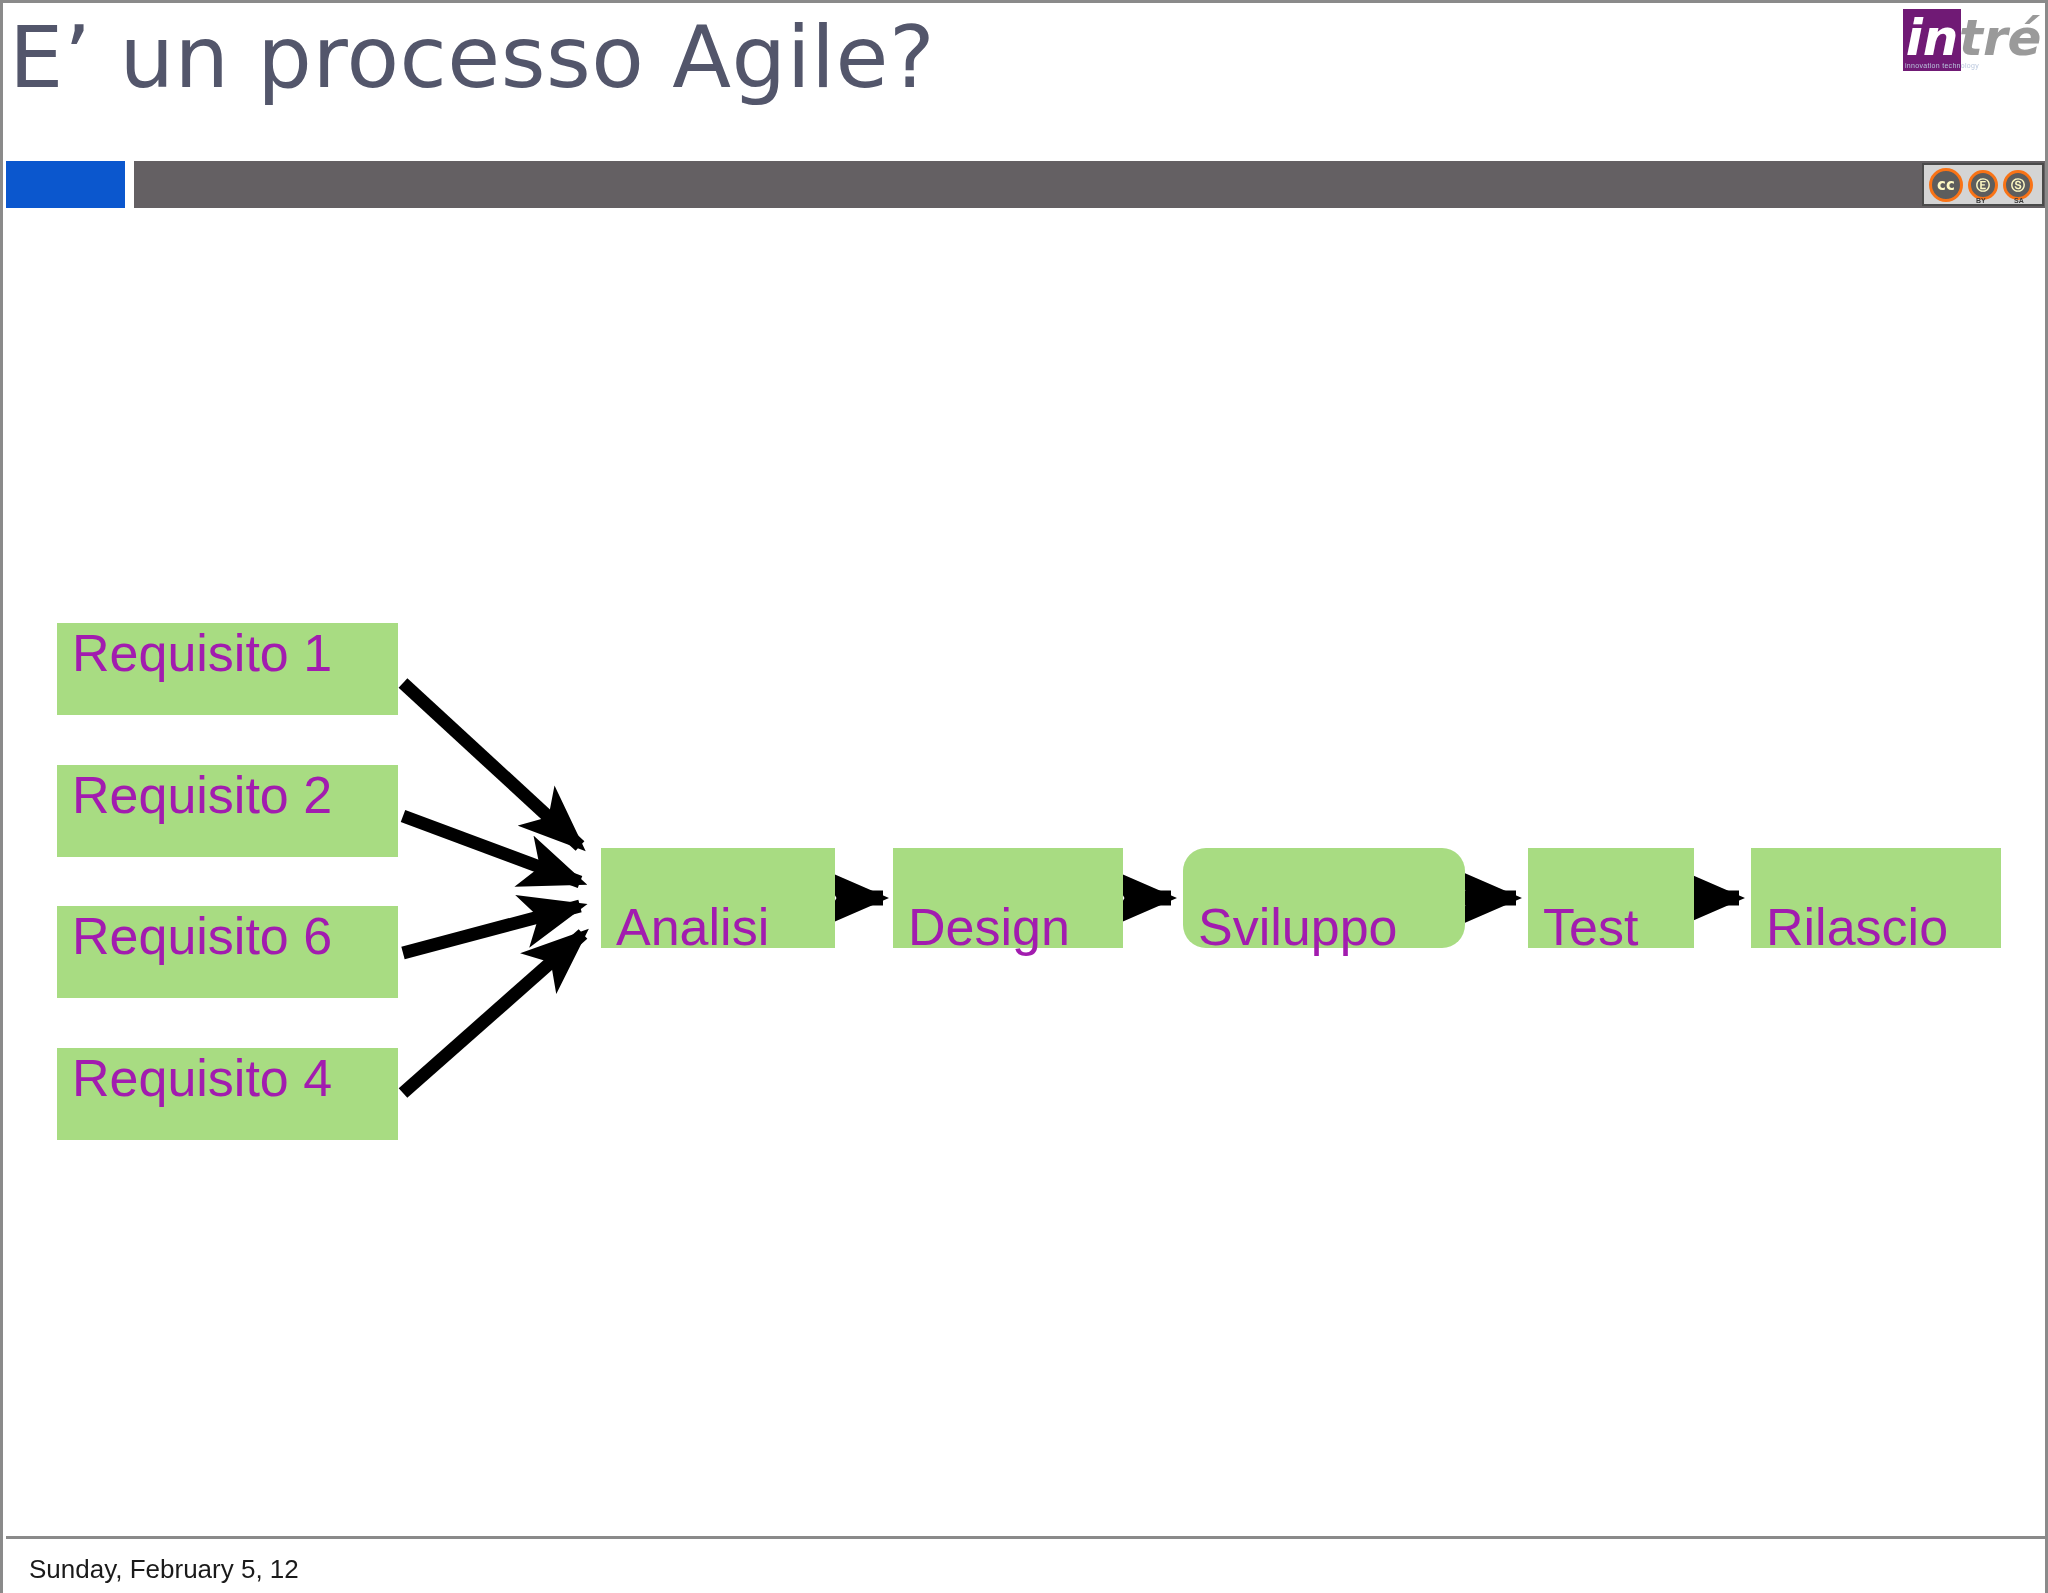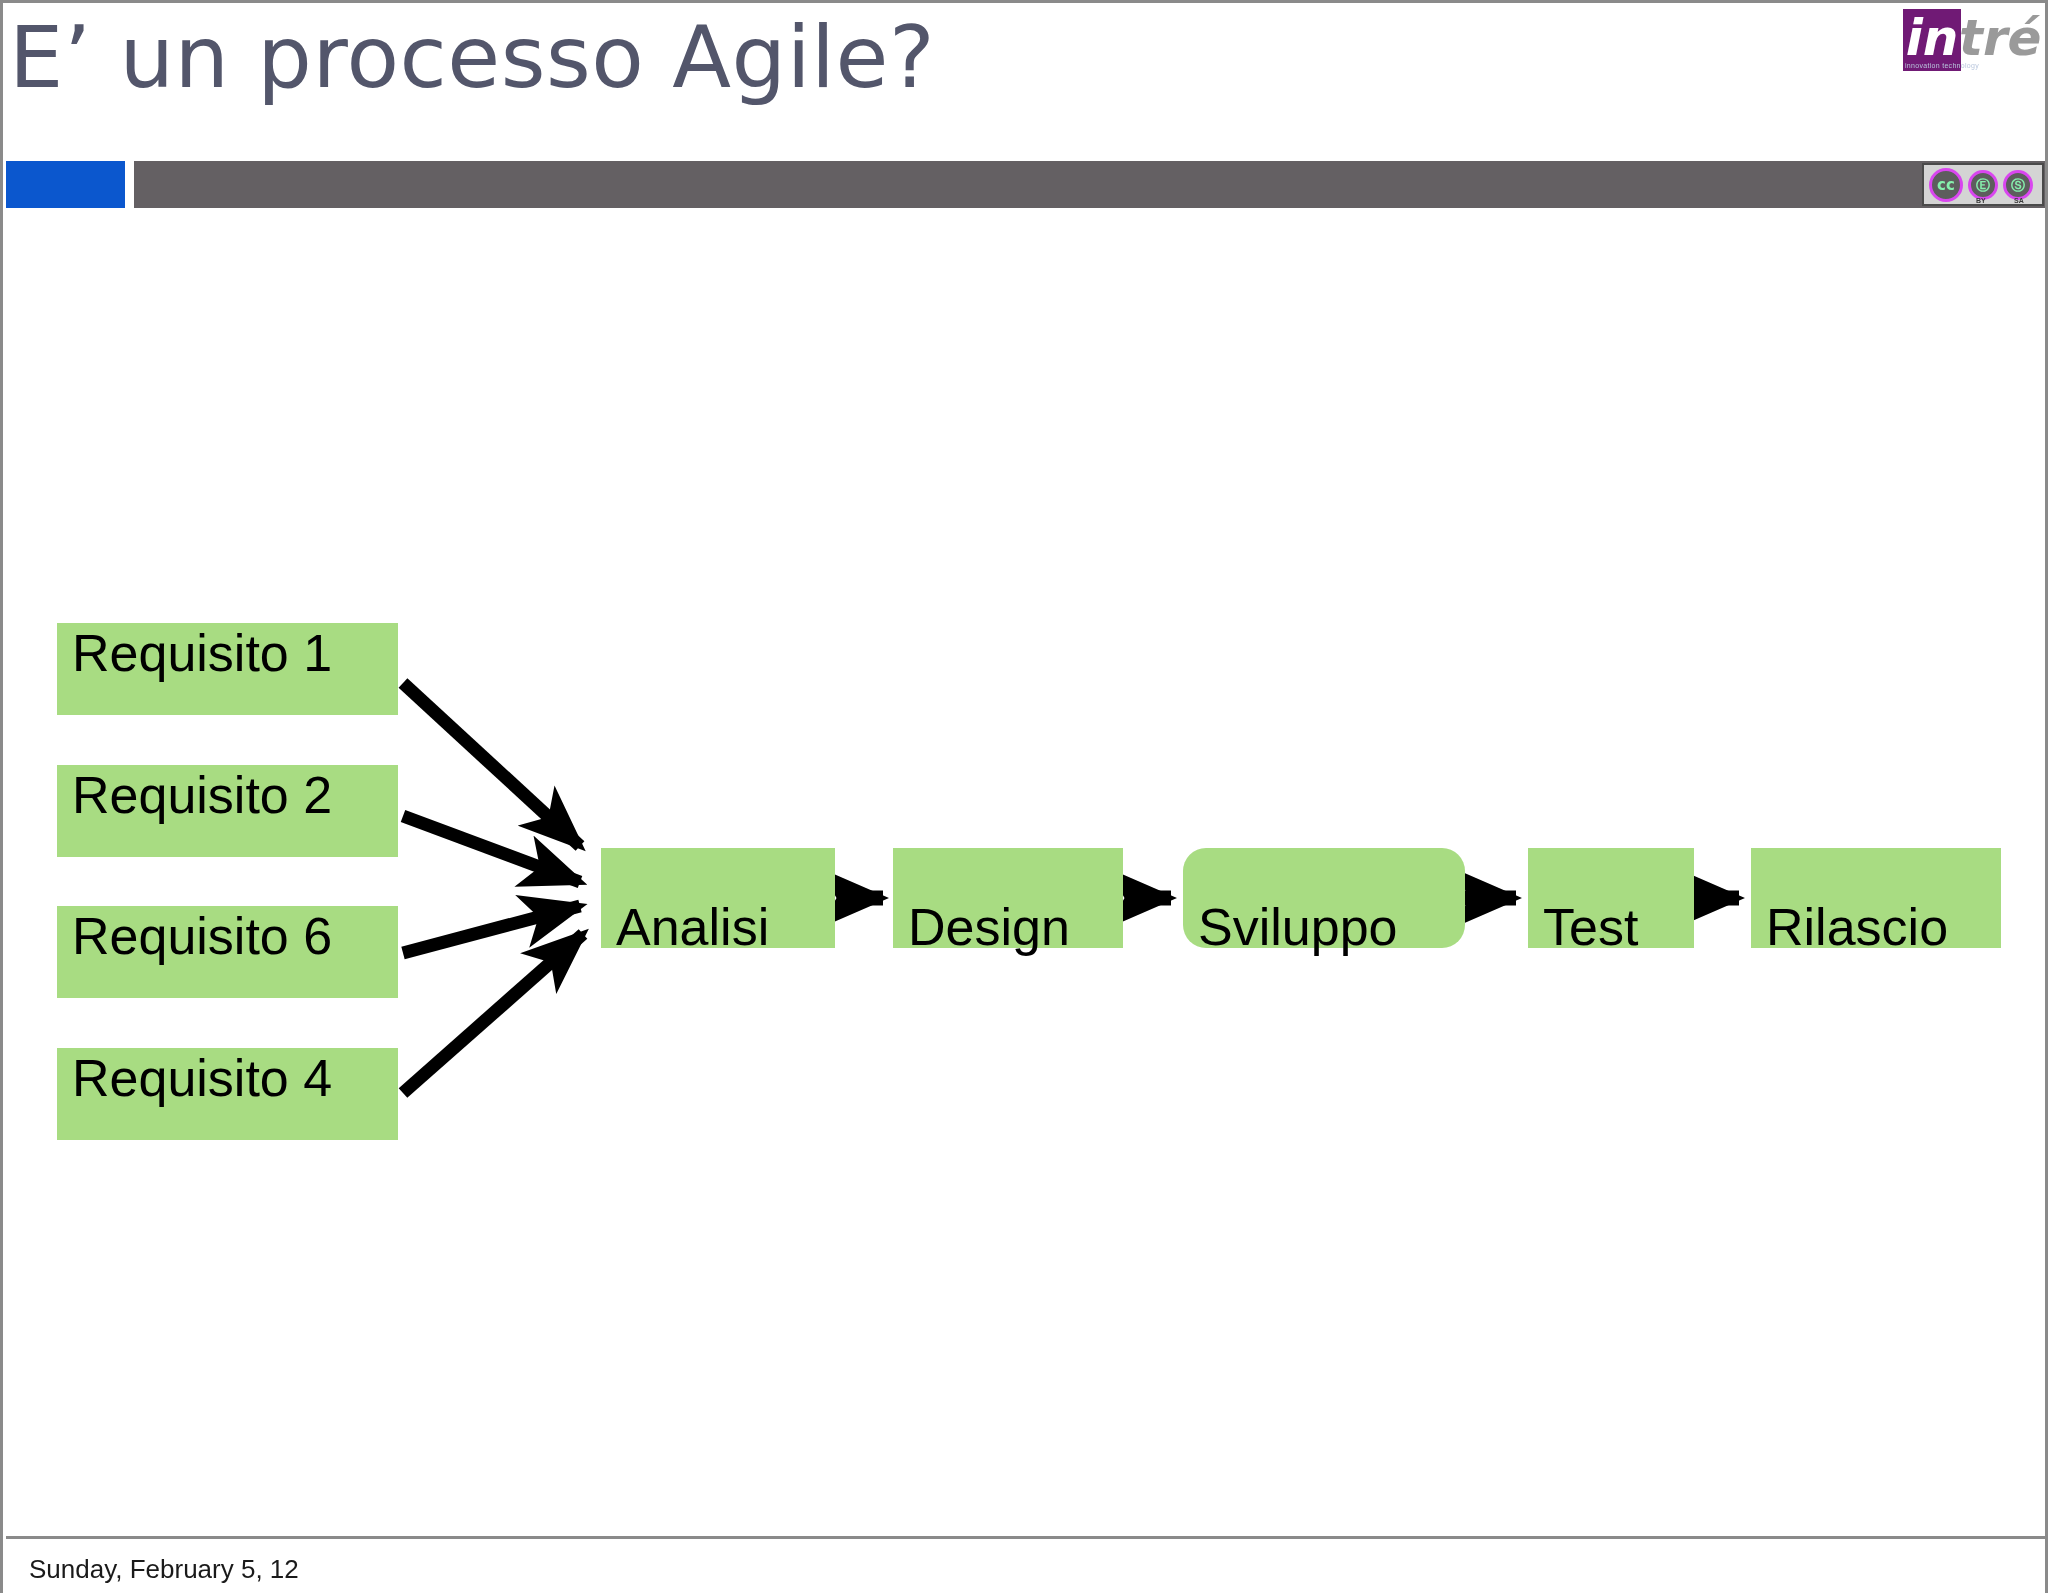--- a/index.html
+++ b/index.html
@@ -119,23 +119,23 @@
     border: 2px solid #4a4a4a;
     box-sizing: border-box;
     display: flex;
     align-items: center;
     gap: 5px;
     padding-left: 5px;
   }
   .cc-circle {
     border-radius: 50%;
     background: #5d5d5d;
-    border: 3px solid #d946ef;
+    border: 3px solid #f97316;
     box-sizing: border-box;
-    color: #86efac;
+    color: #fef9c3;
     font-family: "DejaVu Sans", sans-serif;
     font-weight: bold;
     text-align: center;
   }
   .cc-circle.big {
     width: 34px; height: 34px;
     font-size: 15px; line-height: 28px;
   }
   .cc-circle.small {
     width: 30px; height: 30px;
@@ -163,21 +163,21 @@
     background: #a8dc82;
     box-sizing: border-box;
   }
   .gbox .gbox-label {
     position: absolute;
     left: 15px;
     top: 6px;
     font-family: "Liberation Sans", sans-serif;
     font-size: 52px;
     line-height: 60px;
-    color: #000000;
+    color: #a21caf;
     white-space: nowrap;
   }
 
   
   #req-1 { left: 54px; top: 620px;  width: 341px; height: 92px; }
   #req-2 { left: 54px; top: 762px;  width: 341px; height: 92px; }
   #req-3 { left: 54px; top: 903px;  width: 341px; height: 92px; }
   #req-4 { left: 54px; top: 1045px; width: 341px; height: 92px; }
 
   #req-1 .gbox-label,

